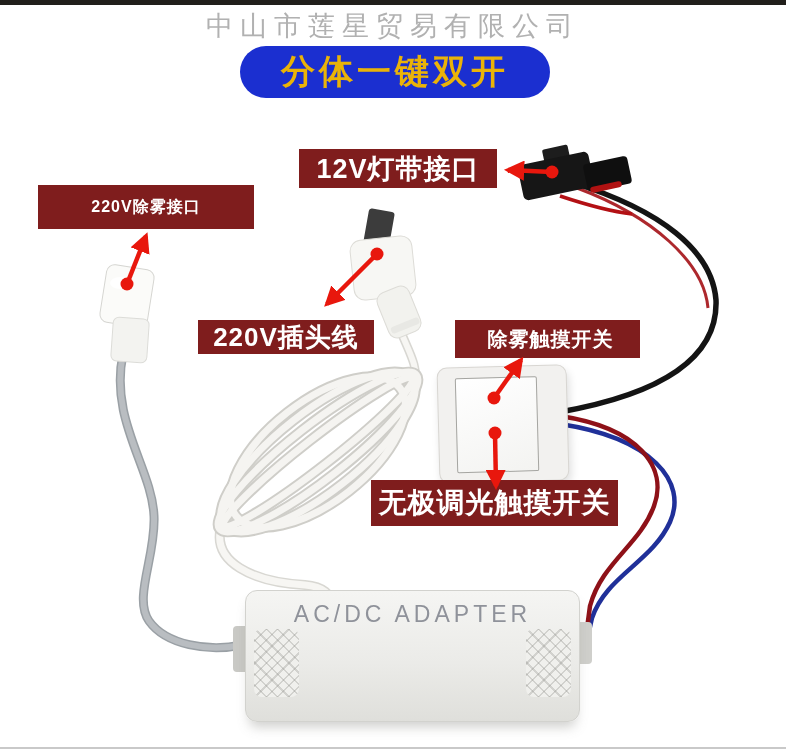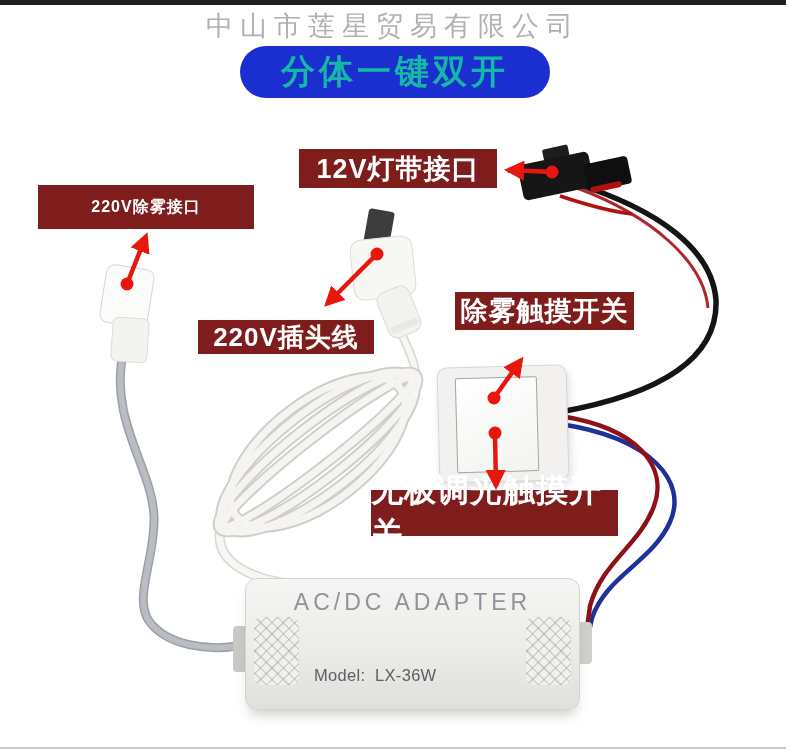--- a/index.html
+++ b/index.html
@@ -11,44 +11,44 @@
   .callout{position:absolute;z-index:3;background:#7f1d1d;color:#fff;font-weight:bold;
            display:flex;align-items:center;justify-content:center;letter-spacing:1px;
            font-family:"Liberation Sans",sans-serif;}
   #arrow-svg{position:absolute;left:0;top:0;z-index:4;pointer-events:none;}
 
   
   #top-strip{position:absolute;left:0;top:0;width:100%;height:5px;background:#211f1b;z-index:5;}
   #company{position:absolute;left:0;top:8px;width:100%;text-align:center;color:#b1b1b1;
            font-family:"DejaVu Serif",serif;font-size:27px;letter-spacing:7px;z-index:3;}
   #banner{position:absolute;left:240px;top:46px;width:310px;height:52px;background:#1b2fd0;
-          border-radius:27px;color:#14b8a6;font-weight:bold;font-size:34px;letter-spacing:4px;
+          border-radius:27px;color:#eab308;font-weight:bold;font-size:34px;letter-spacing:4px;
           display:flex;align-items:center;justify-content:center;z-index:3;
           font-family:"Liberation Sans",sans-serif;}
   #bottom-line{position:absolute;left:0;top:747px;width:100%;height:2px;background:#c9c9c9;z-index:5;}
 
   
   #cl-defog-port{left:38px;top:185px;width:216px;height:44px;font-size:16px;}
   #cl-led-port{left:299px;top:149px;width:198px;height:39px;font-size:27px;}
   #cl-plug{left:198px;top:320px;width:176px;height:34px;font-size:26px;text-align:center;}
-  #cl-defog-switch{left:455px;top:292px;width:179px;height:38px;font-size:27px;}
-  #cl-dimmer-switch{left:371px;top:490px;width:247px;height:46px;font-size:32px;}
+  #cl-defog-switch{left:455px;top:320px;width:179px;height:38px;font-size:20px;padding-left:6px;}
+  #cl-dimmer-switch{left:371px;top:480px;width:247px;height:46px;font-size:28px;}
 
   
   #switch-panel{left:438px;top:366px;width:128px;height:114px;background:#f2f1ef;
                 border:1px solid #d8d6d2;border-radius:10px;transform:rotate(-1.5deg);
                 box-shadow:2px 5px 9px rgba(0,0,0,.13);}
   #switch-button{position:absolute;left:17px;top:10px;width:80px;height:93px;
                  background:linear-gradient(160deg,#ffffff,#f3f3f1);
                  border:1px solid #a5a5a1;border-radius:2px;}
 
   
   #adapter-tab-left{left:233px;top:626px;width:16px;height:46px;background:#c9c9c5;border-radius:4px;}
   #adapter-nub-right{left:574px;top:622px;width:18px;height:42px;background:#cfcfcb;border-radius:4px;}
-  #adapter{left:245px;top:578px;width:333px;height:130px;border-radius:12px;
+  #adapter{left:245px;top:590px;width:333px;height:130px;border-radius:12px;
            background:linear-gradient(180deg,#f5f5f3,#ebebe8 55%,#dfdfdb);
            border:1px solid #d2d2ce;box-shadow:0 9px 12px -4px rgba(120,120,115,.35);}
   #adapter-title{position:absolute;left:0;top:10px;width:100%;text-align:center;color:#8f929a;
                  font-size:23px;letter-spacing:4px;}
   #adapter-specs{position:absolute;left:68px;top:44px;color:#5c6066;font-size:16.5px;
                  line-height:21px;white-space:pre;letter-spacing:.3px;}
   .hatch{position:absolute;top:38px;width:45px;height:68px;border-radius:8px;background-color:#f0f0ed;
          background-image:
            repeating-linear-gradient(45deg,rgba(140,140,135,.30) 0 1.5px,transparent 1.5px 8px),
            repeating-linear-gradient(135deg,rgba(140,140,135,.30) 0 1.5px,transparent 1.5px 8px);}
@@ -128,21 +128,20 @@
     <div id="switch-button"></div>
   </div>
 
   <div id="adapter-tab-left" class="z2"></div>
   <div id="adapter-nub-right" class="z2"></div>
   <div id="adapter" class="z2">
     <div class="hatch" id="hatch-left"></div>
     <div class="hatch" id="hatch-right"></div>
     <div id="adapter-title">AC/DC ADAPTER</div>
     <div id="adapter-specs">
-      <div>Model:  LX-36W</div>
       
       
     </div>
   </div>
 
   <div class="callout" id="cl-defog-port">220V除雾接口</div>
   <div class="callout" id="cl-led-port">12V灯带接口</div>
   <div class="callout" id="cl-plug">220V插头线</div>
   <div class="callout" id="cl-defog-switch">除雾触摸开关</div>
   <div class="callout" id="cl-dimmer-switch">无极调光触摸开关</div>

